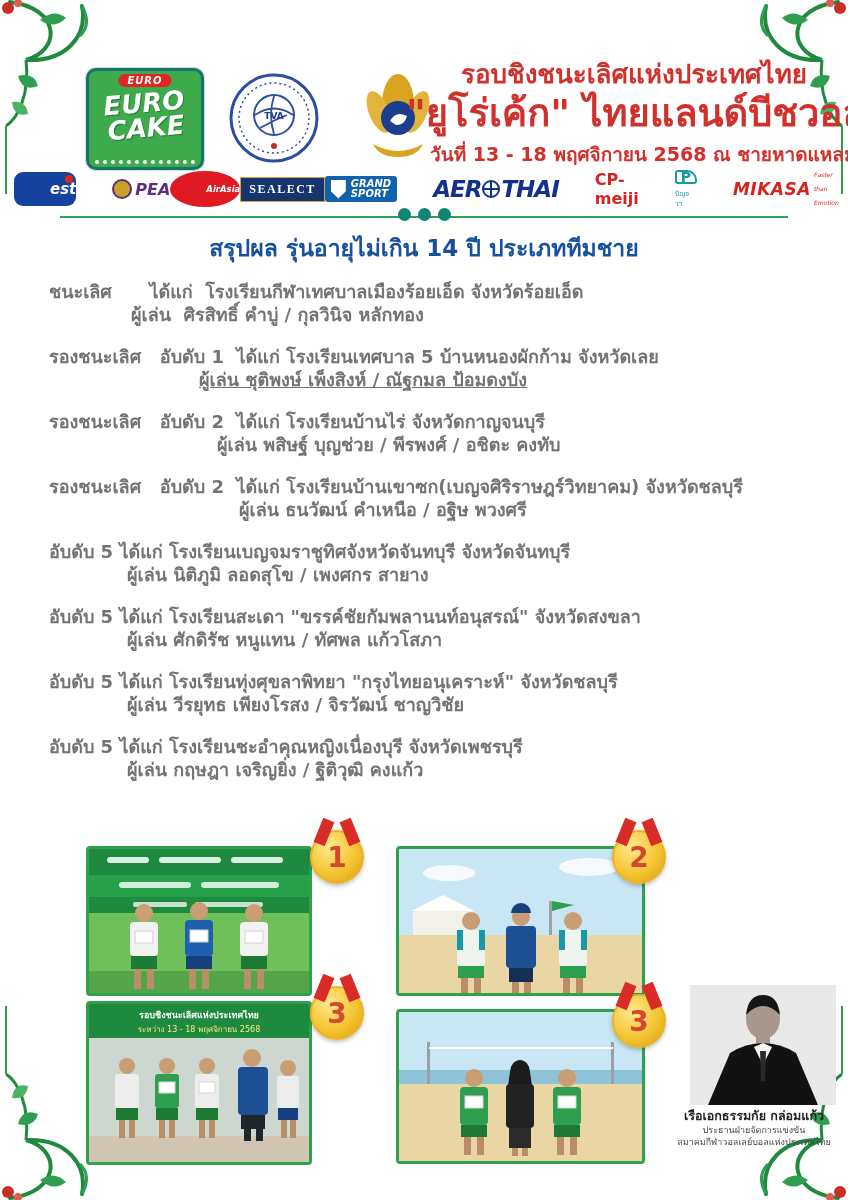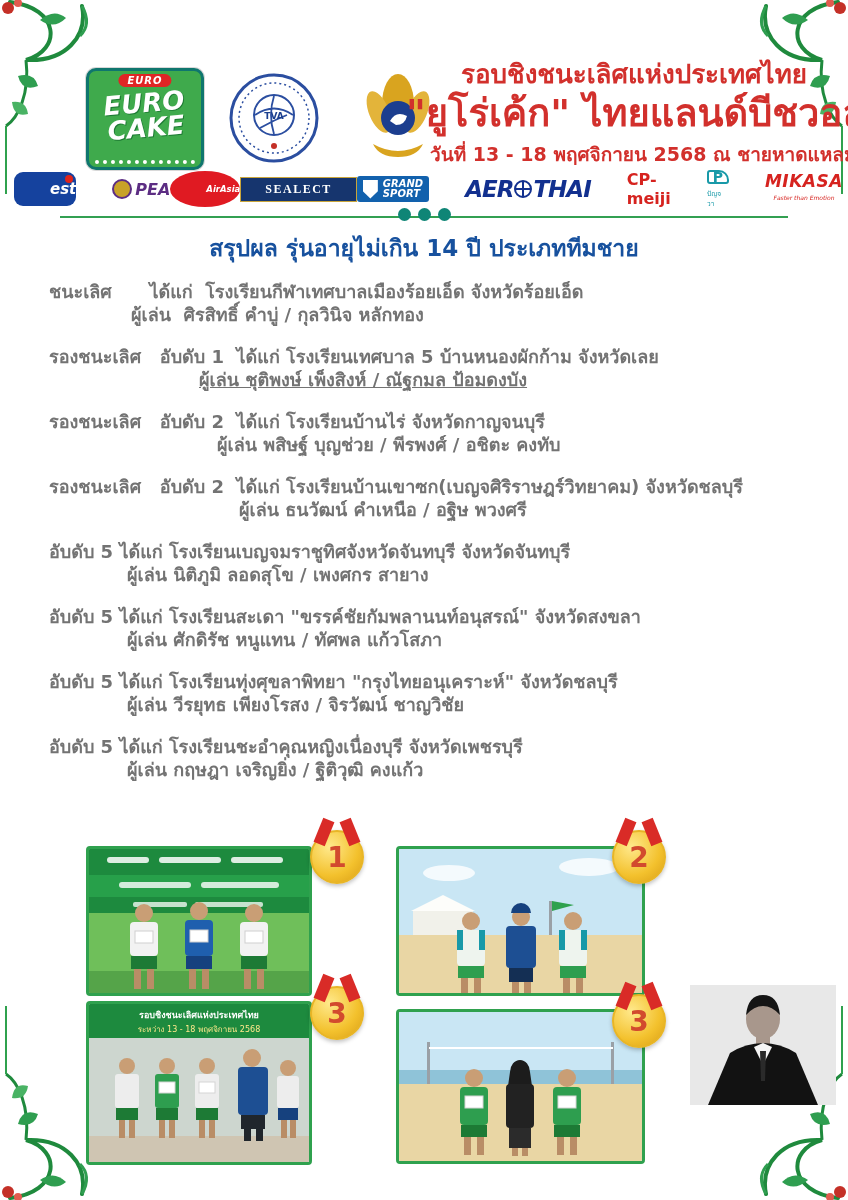--- a/index.html
+++ b/index.html
@@ -34,34 +34,34 @@
   .sponsors{position:absolute;left:14px;top:168px;width:820px;height:42px;display:flex;
     align-items:center;justify-content:space-between;}
   .sp{display:flex;align-items:center;gap:3px;padding-left:36px;}
   .sp-est{width:34px;height:34px;border-radius:9px;background:#15429e;color:#fff;font-style:italic;
     font-weight:800;display:flex;align-items:center;justify-content:center;font-size:15px;position:relative;}
   .sp-est::after{content:"";position:absolute;top:3px;right:3px;width:8px;height:8px;border-radius:50%;background:#e0251b;}
   .pea-em{width:16px;height:16px;border-radius:50%;background:#c8a227;border:2px solid #5c2d83;}
   .pea-t{color:#5c2d83;font-weight:800;font-style:italic;font-size:16px;}
   .sp-airasia{width:36px;height:36px;border-radius:50%;background:#e01a22;color:#fff;display:flex;
     align-items:center;justify-content:center;font-style:italic;font-weight:700;font-size:8.5px;}
-  .sp-sealect{background:#16356e;border:1px solid #c9a53a;color:#fff;padding:4px 24px;
+  .sp-sealect{background:#16356e;border:1px solid #c9a53a;color:#fff;padding:4px 8px;
     font-family:"Liberation Serif","DejaVu Serif",serif;font-weight:700;font-size:12px;letter-spacing:1.5px;}
   .sp-grand{background:#1261ad;border-radius:3px;padding:3px 6px;display:flex;align-items:center;gap:5px;}
   .gs-shield{width:15px;height:19px;background:#fff;clip-path:polygon(0 0,100% 0,100% 62%,50% 100%,0 62%);}
   .gs-text{color:#fff;font-style:italic;font-weight:800;font-size:10px;line-height:10px;}
   .sp-aerothai{color:#12308f;font-style:italic;font-weight:800;font-size:23px;display:flex;align-items:center;gap:1px;letter-spacing:-1px;}
   .globe{width:14px;height:14px;border:2.5px solid #12308f;border-radius:50%;position:relative;display:inline-block;}
   .globe::before{content:"";position:absolute;left:50%;top:0;bottom:0;width:2px;background:#12308f;transform:translateX(-50%);}
   .globe::after{content:"";position:absolute;top:50%;left:0;right:0;height:2px;background:#12308f;transform:translateY(-50%);}
   .sp-cpmeiji{color:#d6231f;font-weight:800;font-size:16px;letter-spacing:0;}
   .sp-pj{display:flex;flex-direction:column;align-items:center;color:#1899a8;line-height:10px;}
   .pj-p{font-weight:800;font-size:14px;border:2px solid #1899a8;border-radius:3px 10px 3px 3px;padding:0 4px;}
   .pj-th{font-size:7px;margin-top:2px;}
-  .sp-mikasa{display:flex;flex-direction:column;line-height:14px;}
+  .sp-mikasa{display:flex;line-height:14px;}
   .mk-t{color:#d6231f;font-weight:800;font-style:italic;font-size:17px;letter-spacing:0.5px;}
   .mk-s{color:#d6231f;font-size:6px;font-style:italic;}
   .sp-true{display:flex;align-items:baseline;}
   .tr-1{color:#e0251b;font-weight:800;font-size:20px;letter-spacing:-0.5px;}
   .tr-2{color:#8a8d90;font-weight:800;font-size:18px;}
   .sp-thaioil{display:flex;align-items:center;gap:2px;}
   .to-t{color:#333;font-style:italic;font-weight:600;font-size:13px;}
 
   
   .divider{position:absolute;left:60px;right:60px;top:216px;height:2px;background:#33a052;}
@@ -425,14 +425,19 @@
     <svg viewBox="0 0 146 120" width="146" height="120">
       <rect width="146" height="120" fill="#e8e8e8"></rect>
       <ellipse cx="73" cy="34" rx="17" ry="20" fill="#a8978c"></ellipse>
       <path d="M56,30 q2,-20 17,-20 q15,0 17,20 q-8,-9 -17,-9 q-9,0 -17,9" fill="#151515"></path>
       <rect x="66" y="48" width="14" height="12" fill="#a8978c"></rect>
       <path d="M18,120 L40,68 Q56,58 73,58 Q90,58 106,68 L128,120 Z" fill="#121212"></path>
       <polygon points="64,62 73,80 82,62 73,58" fill="#f5f5f5"></polygon>
       <polygon points="70,66 76,66 75,96 71,96" fill="#2a2a2a"></polygon>
     </svg>
   </div>
+  <div class="off-caption">
+    <div class="off-name">เรือเอกธรรมกัย กล่อมแก้ว</div>
+    <div class="off-role">ประธานฝ่ายจัดการแข่งขัน</div>
+    <div class="off-org">สมาคมกีฬาวอลเลย์บอลแห่งประเทศไทย</div>
+  </div>
 
 </div>
 
 </body></html>

